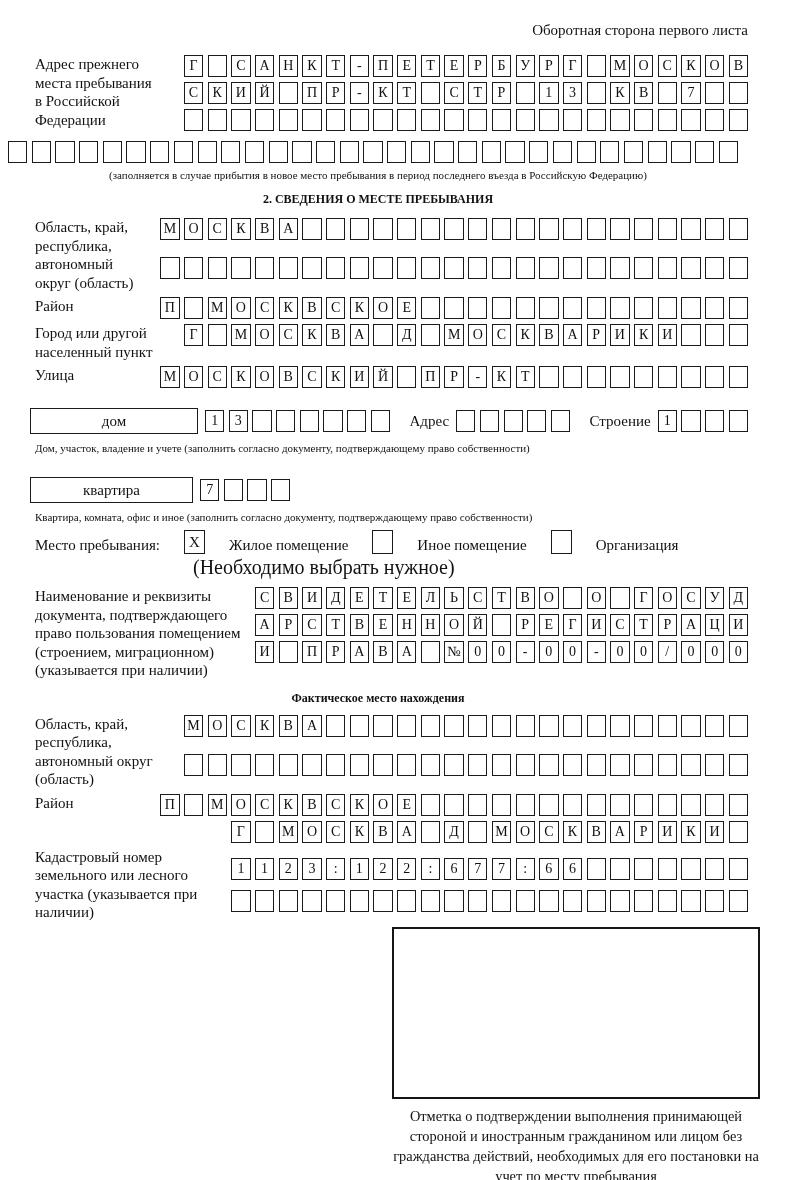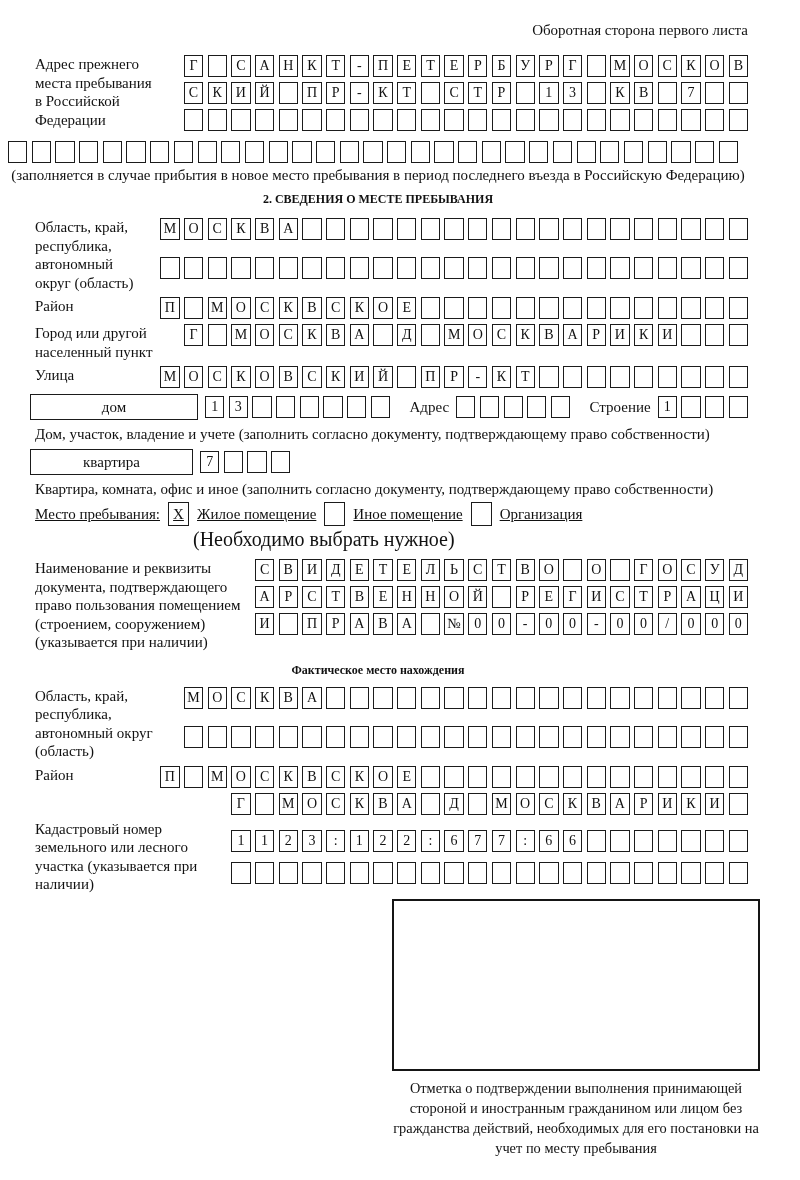--- a/index.html
+++ b/index.html
@@ -17,39 +17,39 @@
   .stack .cells { margin-bottom:5px; }
   .cells { display:flex; gap:4.4px; }
   .frow > .cells { margin-left:auto; }
   .cell {
     box-sizing:border-box; flex:none; width:19.3px; height:22px;
     border:1.6px solid #1b1b1b; display:flex; align-items:center; justify-content:center;
     font-size:14px;
   }
   .fullrow { margin-bottom:4px; }
 
-  .note { font-size:15px; line-height:17px; }
+  .note { font-size:11px; line-height:17px; }
   .note.center { text-align:center; }
   .note.ind { margin:1px 0 4px 27px; }
 
   .center-bold { text-align:center; font-weight:bold; font-size:12px; line-height:20px; }
   .sec-title { margin:5px 0 9px 0; }
 
   .gap17 { margin-top:12px !important; }
 
-  .inline-row { display:flex; align-items:center; margin:6px 0 6px; }
+  .inline-row { display:flex; align-items:center; margin:20px 0 6px; }
   .named-box {
     box-sizing:border-box; height:26px; border:1.6px solid #1b1b1b;
     display:flex; align-items:center; justify-content:center; font-size:15px; flex:none;
   }
   .spacer { flex:1; }
   .inline-row .lbl { white-space:nowrap; }
   .inline-row .cells { margin-left:7px; }
 
-  .stay-row { display:flex; align-items:center; margin:4px 0 2px 27px; gap:8px;text-decoration:underline; }
+  .stay-row { display:flex; align-items:flex-end; margin:4px 0 2px 27px; gap:24px; }
   .stay-row .lbl { white-space:nowrap; }
   .chk {
     box-sizing:border-box; width:21px; height:24px; border:1.6px solid #1b1b1b;
     display:flex; align-items:center; justify-content:center; font-size:15px; flex:none;
   }
   .stay-note { margin:2px 0 8px 185px; font-size:20px; }
 
   .actual-head { margin:8px 0 7px; }
   .actual-notes { margin-bottom:6px; }
 
@@ -390,21 +390,21 @@
     <div class="chk">X</div>
     <div class="lbl">Жилое помещение</div>
     <div class="chk"></div>
     <div class="lbl">Иное помещение</div>
     <div class="chk"></div>
     <div class="lbl">Организация</div>
   </div>
   <div class="stay-note">(Необходимо выбрать нужное)</div>
 
   <div class="frow">
-    <div class="lbl" style="width:210px; padding-left:27px;">Наименование и реквизиты документа, подтверждающего право пользования помещением (строением, сооружением) (указывается при наличии)</div>
+    <div class="lbl" style="width:210px; padding-left:27px;">Наименование и реквизиты документа, подтверждающего право пользования помещением (строением, миграционном) (указывается при наличии)</div>
     <div class="stack">
       <div class="cells">
           <span class="cell">С</span>
           <span class="cell">В</span>
           <span class="cell">И</span>
           <span class="cell">Д</span>
           <span class="cell">Е</span>
           <span class="cell">Т</span>
           <span class="cell">Е</span>
           <span class="cell">Л</span>

